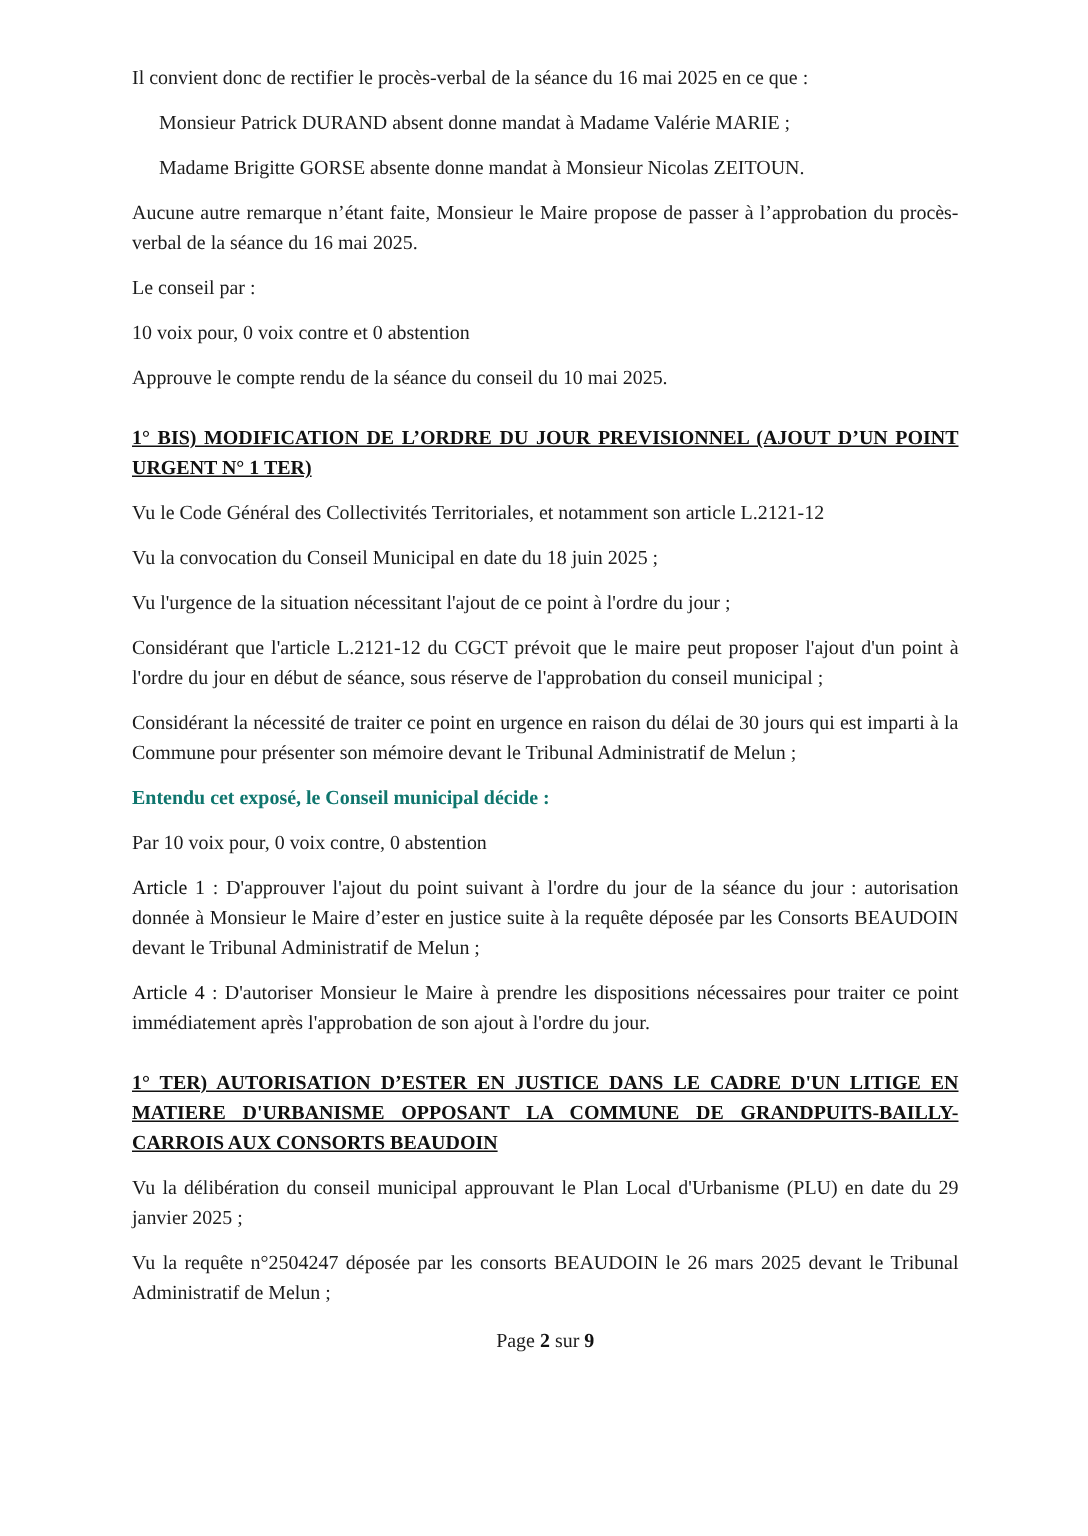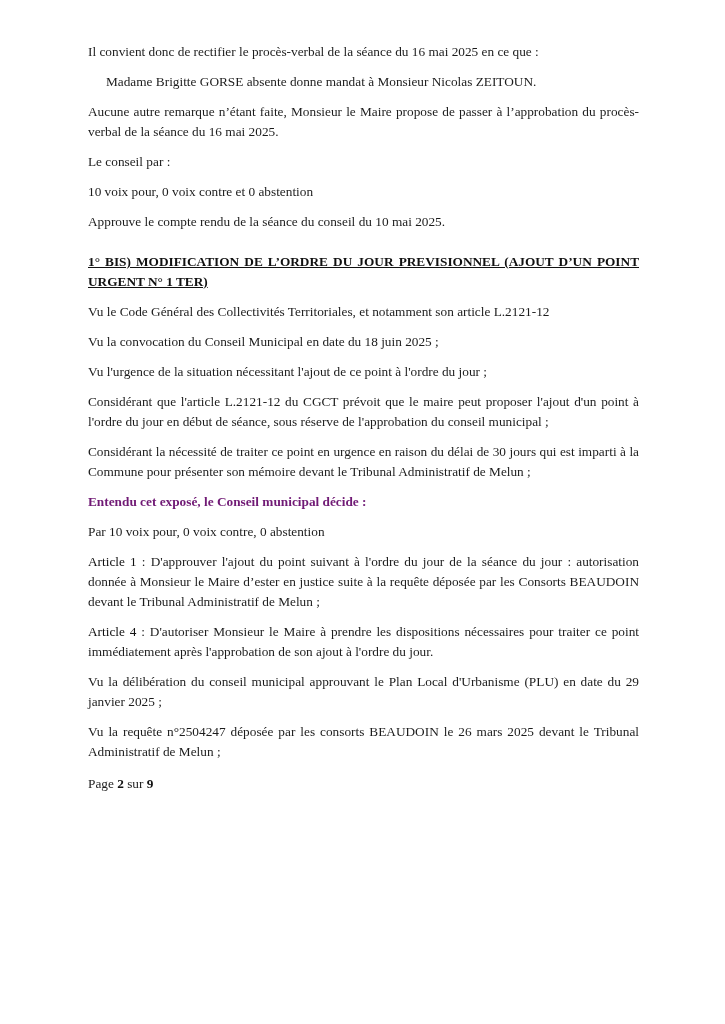--- a/index.html
+++ b/index.html
@@ -32,50 +32,52 @@
     text-align: left;
   }
   .para.h {
     font-weight: bold;
     color: #111111;
     margin-top: 20px;
     text-decoration: underline;
   }
   .para.b {
     font-weight: bold;
-    color: #701a75;
+    color: #0f766e;
   }
   .para strong { font-weight: normal; color: #111111; }
   .footer {
     margin-top: 12px;
-    text-align: left;
+    text-align: center;
   }
   .footer .bold { font-weight: bold; color: #111111; }
 </style>
 </head>
 <body>
 
 <div class="page">
   <div class="doc-body">
       <p class="para p">Il convient donc de rectifier le procès-verbal de la séance du 16 mai 2025 en ce que :</p>
+      <p class="para pi">Monsieur Patrick DURAND absent donne mandat à Madame Valérie MARIE ;</p>
       <p class="para pi">Madame Brigitte GORSE absente donne mandat à Monsieur Nicolas ZEITOUN.</p>
       <p class="para p">Aucune autre remarque n’étant faite, Monsieur le Maire propose de passer à l’approbation du procès-verbal de la séance du 16 mai 2025.</p>
       <p class="para p">Le conseil par :</p>
       <p class="para p">10 voix pour, 0 voix contre et 0 abstention</p>
       <p class="para p">Approuve le compte rendu de la séance du conseil du 10 mai 2025.</p>
       <p class="para h">1° BIS) MODIFICATION DE L’ORDRE DU JOUR PREVISIONNEL (AJOUT D’UN POINT URGENT N° 1 TER)</p>
       <p class="para p">Vu le Code Général des Collectivités Territoriales, et notamment son article L.2121-12</p>
       <p class="para p">Vu la convocation du Conseil Municipal en date du 18 juin 2025 ;</p>
       <p class="para p">Vu l'urgence de la situation nécessitant l'ajout de ce point à l'ordre du jour ;</p>
       <p class="para p">Considérant que l'article L.2121-12 du CGCT prévoit que le maire peut proposer l'ajout d'un point à l'ordre du jour en début de séance, sous réserve de l'approbation du conseil municipal ;</p>
       <p class="para p">Considérant la nécessité de traiter ce point en urgence en raison du délai de 30 jours qui est imparti à la Commune pour présenter son mémoire devant le Tribunal Administratif de Melun ;</p>
       <p class="para b">Entendu cet exposé, le Conseil municipal décide :</p>
       <p class="para p">Par 10 voix pour, 0 voix contre, 0 abstention</p>
       <p class="para p"><strong>Article 1</strong> : D'approuver l'ajout du point suivant à l'ordre du jour de la séance du jour : autorisation donnée à Monsieur le Maire d’ester en justice suite à la requête déposée par les Consorts BEAUDOIN devant le Tribunal Administratif de Melun ;</p>
       <p class="para p"><strong>Article 4</strong> : D'autoriser Monsieur le Maire à prendre les dispositions nécessaires pour traiter ce point immédiatement après l'approbation de son ajout à l'ordre du jour.</p>
+      <p class="para h">1° TER) AUTORISATION D’ESTER EN JUSTICE DANS LE CADRE D'UN LITIGE EN MATIERE D'URBANISME OPPOSANT LA COMMUNE DE GRANDPUITS-BAILLY-CARROIS AUX CONSORTS BEAUDOIN</p>
       <p class="para p">Vu la délibération du conseil municipal approuvant le Plan Local d'Urbanisme (PLU) en date du 29 janvier 2025 ;</p>
       <p class="para p">Vu la requête n°2504247 déposée par les consorts BEAUDOIN le 26 mars 2025 devant le Tribunal Administratif de Melun ;</p>
     </div>
   <div class="footer">
     <span>Page</span>
     <span class="bold">2</span>
     <span>sur</span>
     <span class="bold">9</span>
   </div>
 </div>

